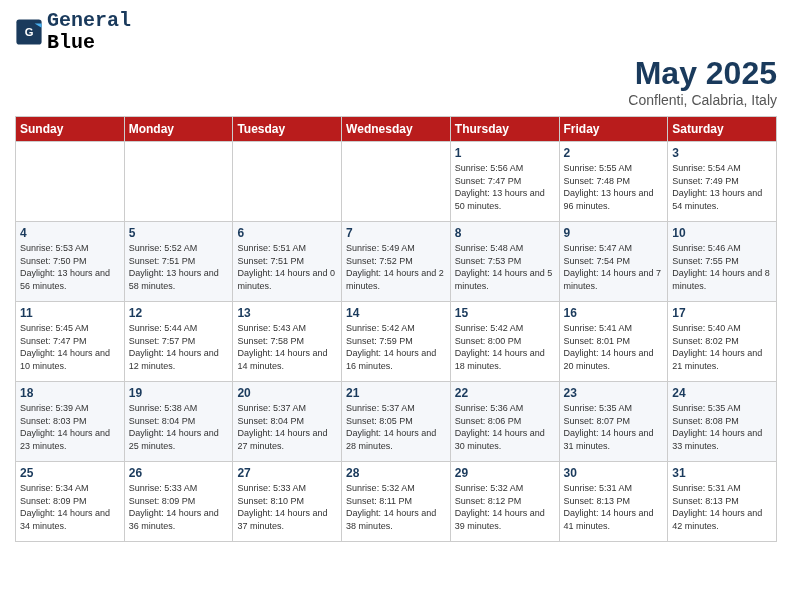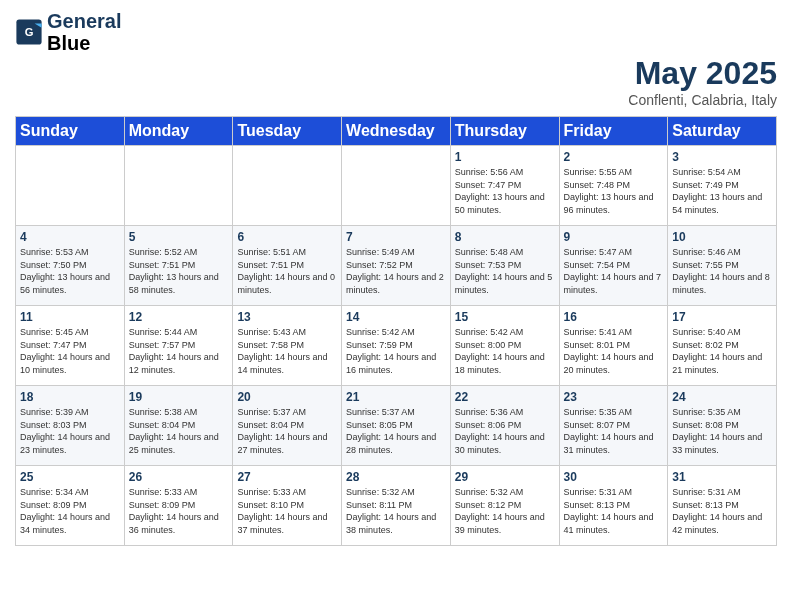--- a/index.html
+++ b/index.html
@@ -22,20 +22,21 @@
     }
     .logo {
       display: flex;
       align-items: center;
     }
     .logo-text {
       font-size: 20px;
       font-weight: bold;
       color: #1a3a5c;
       line-height: 1.1;
+      font-family: Liberation Mono, monospace;
     }
     .logo-icon {
       width: 28px;
       height: 28px;
       margin-right: 4px;
     }
     .title-area {
       text-align: right;
       margin-top: 45px;
     }
@@ -47,23 +48,23 @@
     .subtitle {
       font-size: 14px;
       color: #555;
     }
     table {
       width: 100%;
       border-collapse: collapse;
       table-layout: fixed;
     }
     thead tr th {
-      background-color: #1d4ed8;
+      background-color: #b91c1c;
       color: #fff;
-      font-size: 16px;
+      font-size: 12px;
       font-weight: bold;
       padding: 5px 4px;
       text-align: left;
       border: 1px solid #ccc;
     }
     tbody tr td {
       border: 1px solid #ccc;
       vertical-align: top;
       padding: 4px 4px;
       font-size: 9.5px;

